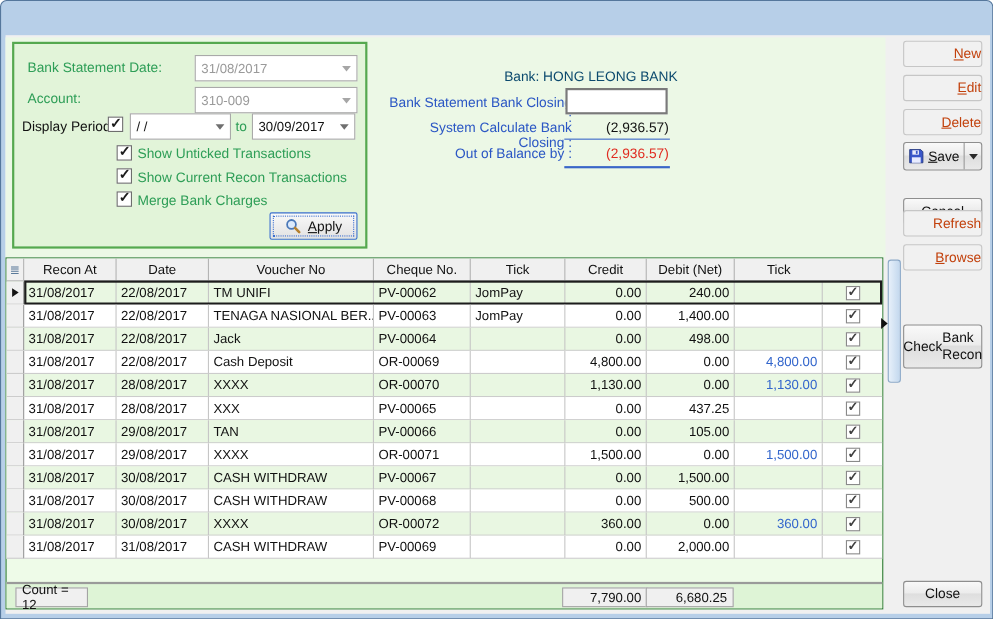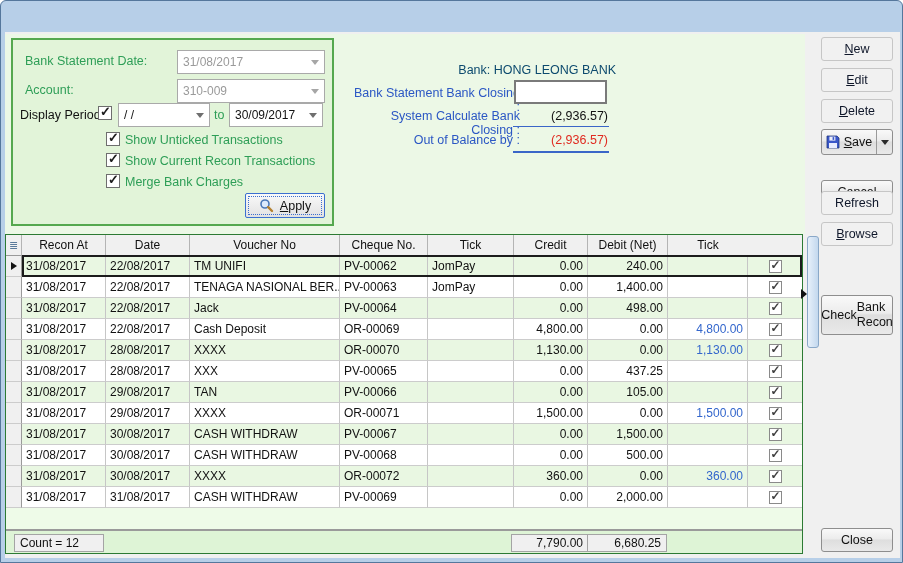--- a/index.html
+++ b/index.html
@@ -73,35 +73,35 @@
   .gc.net { color:#3366cc; }
   .gc.ind { background:#f0f0f0; border-right:1px solid #9a9a9a; justify-content:center; padding:0; }
   .gc.tickc { justify-content:center; }
   .row-arrow { width:0; height:0; border-left:6px solid #141414; border-top:4px solid transparent; border-bottom:4px solid transparent; }
   .grow.selected::after { content:""; position:absolute; left:16px; right:0; top:-1px; bottom:0; border:2px solid #1c1c1c; pointer-events:none; }
   .tick { width:13px; height:13px; background:#fff; border:1px solid #8a8a8a; position:relative; }
   .tick.checked::after { content:"\2713"; position:absolute; left:1px; top:-3px; font-size:12px; font-weight:bold; color:#3f3f3f; }
   .grid-footer { margin-top:auto; height:24px; flex:0 0 24px; background:#def4d6; border-top:2px solid #9a9a9a; position:relative; }
   .total-box { position:absolute; top:3px; height:18px; background:#f0f0f0; border:1px solid #a4a4a4;
     font-size:12px; display:flex; align-items:center; padding:0 5px; }
-  .total-count { left:8px; width:90px; }
+  .total-count { left:8px; width:66px; }
   .total-debit { left:505px; width:78px; justify-content:flex-end; }
   .total-credit { left:581px; width:80px; justify-content:flex-end; }
 
   
   .vscroll { position:absolute; left:806px; top:235px; width:12px; height:112px;
     background:linear-gradient(90deg,#e7f0fa,#c3d8ee); border:1px solid #8aa8c8; border-radius:3px; }
   .split-arrow { position:absolute; left:800px; top:288px; width:0; height:0;
     border-left:6px solid #111; border-top:5px solid transparent; border-bottom:5px solid transparent; }
 
   
   .abtn { position:absolute; left:820px; width:72px; height:24px; border-radius:3px; font-size:12.5px;
     display:flex; align-items:center; justify-content:center; cursor:default; }
   .abtn.on { background:linear-gradient(#f9f9f9,#ececec 45%,#dedede 50%,#e9e9e9); border:1px solid #8e8e8e; color:#111; }
-  .abtn.off { background:#f1f1f1; border:1px solid #c6c6c6; color:#0f172a; }
+  .abtn.off { background:#f1f1f1; border:1px solid #c6c6c6; color:#c2410c;justify-content:flex-end; }
   .ak { display:inline-block; }
   .ak::first-letter { text-decoration:underline; }
   .btn-new { top:36px; } .btn-edit { top:67px; } .btn-delete { top:98px; }
   .btn-save { top:128px; height:26px; padding:0; justify-content:flex-start; }
   .save-main { flex:1; height:100%; display:flex; align-items:center; justify-content:center; gap:4px; }
   .save-arrow { width:16px; height:100%; border-left:1px solid #9a9a9a; display:flex; align-items:center; justify-content:center; }
   .save-arrow i { width:0; height:0; border-left:4px solid transparent; border-right:4px solid transparent; border-top:5px solid #2a2a2a; }
   .btn-cancel { top:159px;margin-top:20px; } .btn-refresh { top:190px; } .btn-browse { top:221px; }
   .btn-check { top:294px; height:40px; flex-direction:row; line-height:15px; }
   .btn-close { top:527px; }

